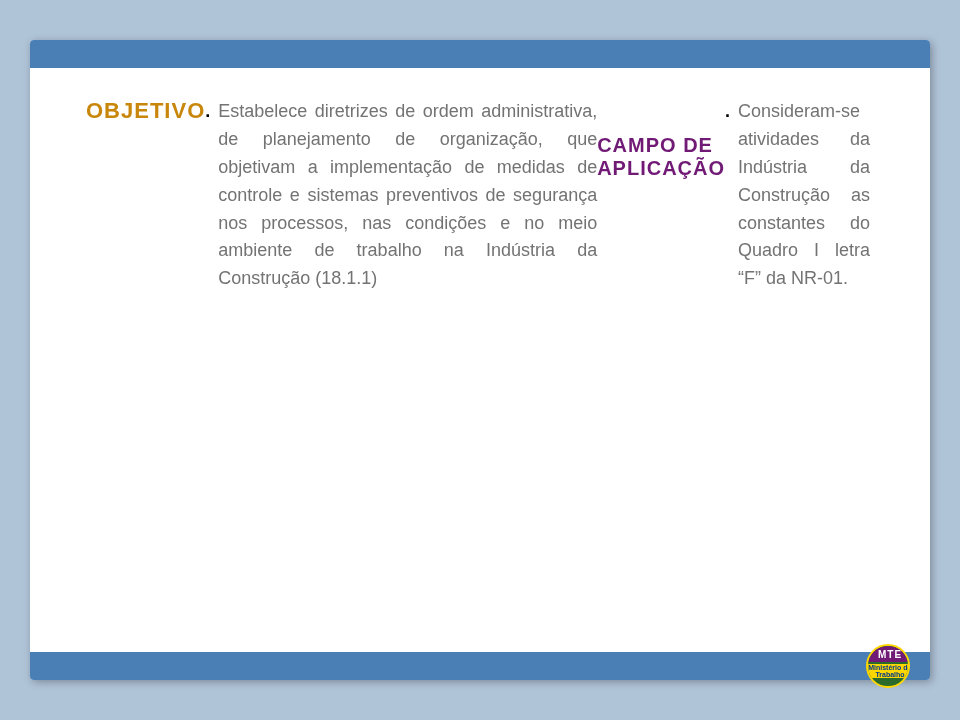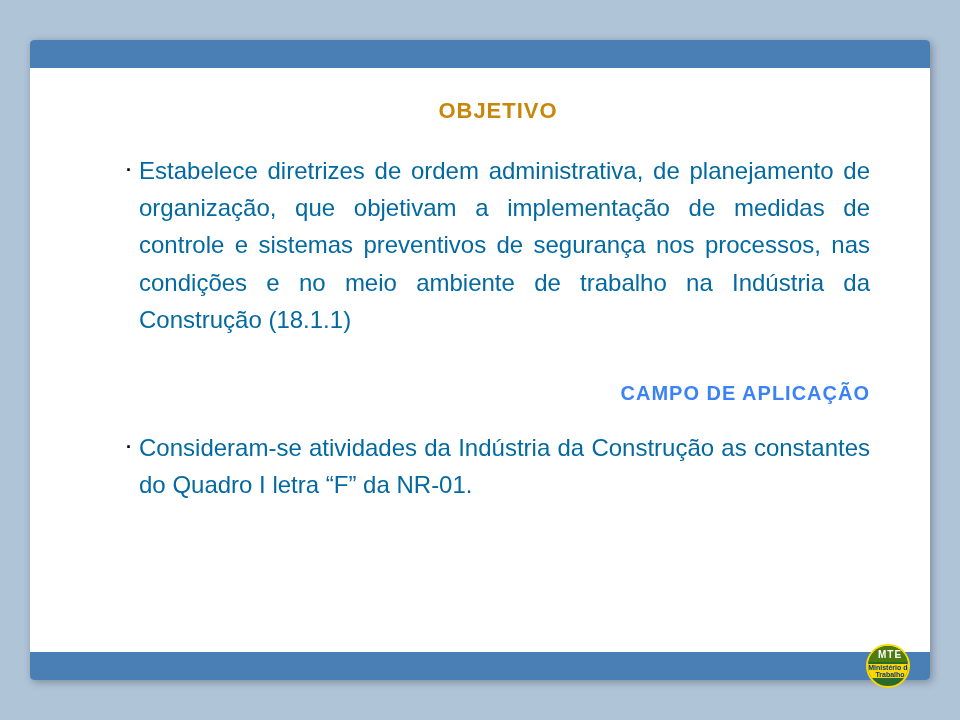--- a/index.html
+++ b/index.html
@@ -42,62 +42,62 @@
       border-radius: 0 0 4px 4px;
       flex-shrink: 0;
       display: flex;
       align-items: center;
       justify-content: flex-end;
       padding-right: 12px;
     }
 
     .content {
       flex: 1;
-      padding: 30px 60px 20px 96px;
-      display: flex;
-      flex-direction: column;
+      padding: 30px 60px 20px 56px;
+      display: flex;
+      flex-direction: row;
     }
 
     .section-title {
       text-align: center;
       font-size: 22px;
       font-weight: bold;
       color: #c8860a;
       letter-spacing: 1px;
       margin-bottom: 28px;
       text-transform: uppercase;
     }
 
     .body-text {
-      font-size: 24px;
-      color: #0369a1;
+      font-size: 18px;
+      color: #737373;
       line-height: 1.55;
       text-align: justify;
       margin-bottom: 0;
     }
 
     .bullet-line {
       display: flex;
       align-items: flex-start;
       margin-bottom: 8px;
     }
 
     .bullet {
       font-size: 18px;
       font-weight: bold;
       margin-right: 8px;
       flex-shrink: 0;
       line-height: 1.55;
     }
 
     .section2-title {
-      text-align: right;
+      text-align: left;
       font-size: 20px;
       font-weight: bold;
-      color: #3b82f6;
+      color: #701a75;
       letter-spacing: 1px;
       margin-top: 36px;
       margin-bottom: 24px;
       text-transform: uppercase;
     }
 
     .mte-logo {
       width: 60px;
       height: 46px;
       position: relative;
@@ -139,21 +139,21 @@
       line-height: 1;
       white-space: nowrap;
     }
 
     .mte-blue-top {
       position: absolute;
       top: 0;
       left: 0;
       width: 44px;
       height: 16px;
-      background: #4d7c0f;
+      background: #701a75;
       display: flex;
       align-items: center;
       justify-content: center;
     }
 
     .mte-text-mte {
       font-size: 10px;
       font-weight: bold;
       color: #fff;
       letter-spacing: 1px;

